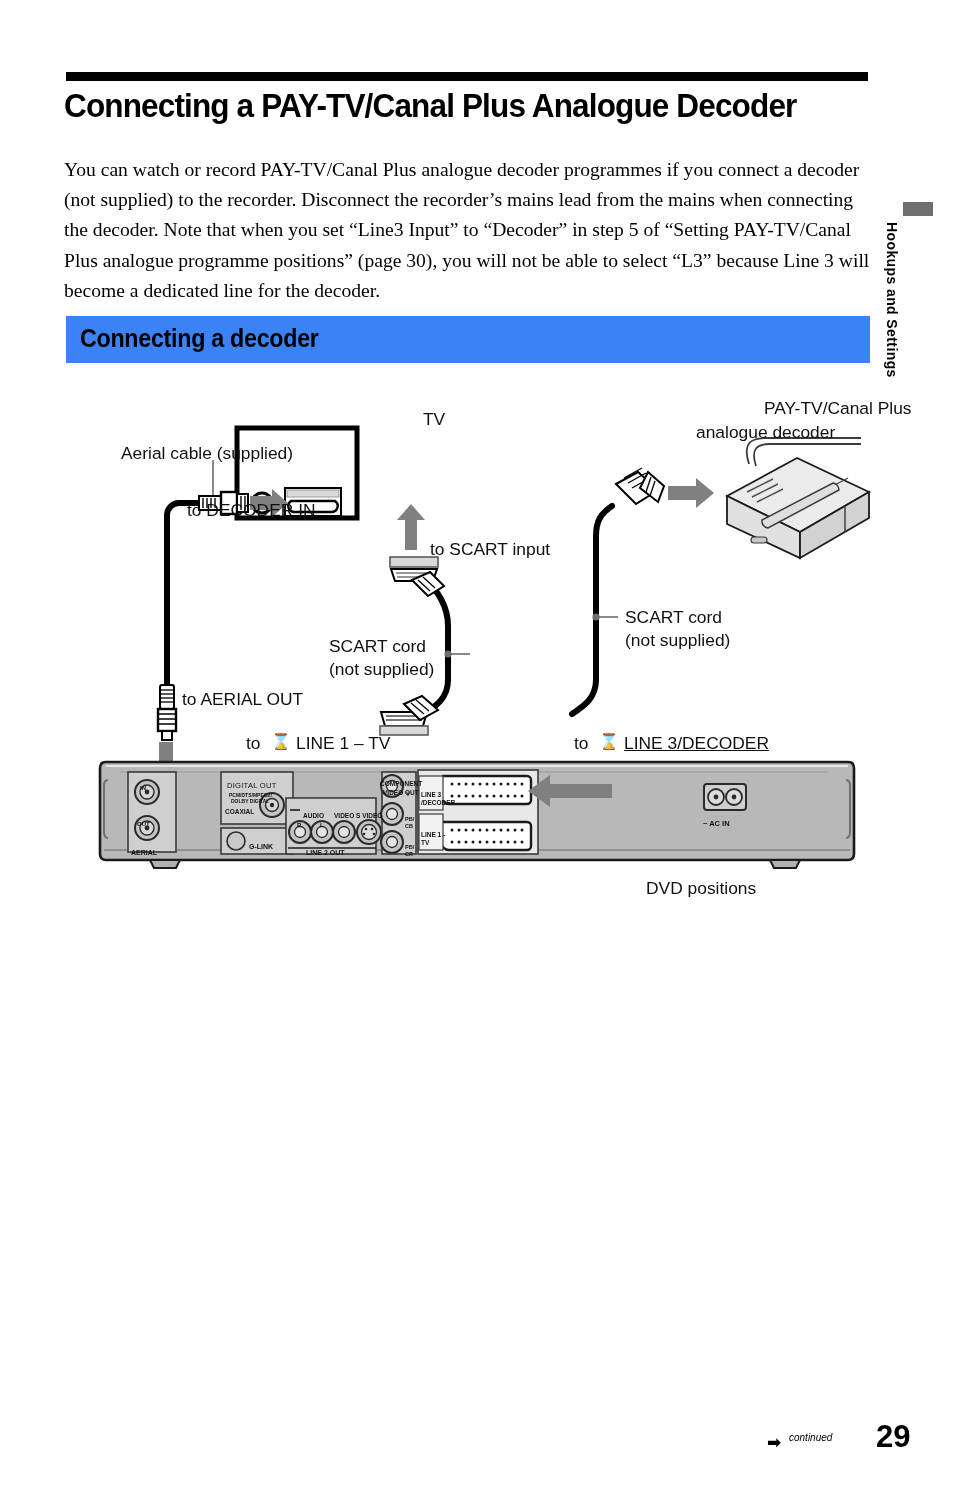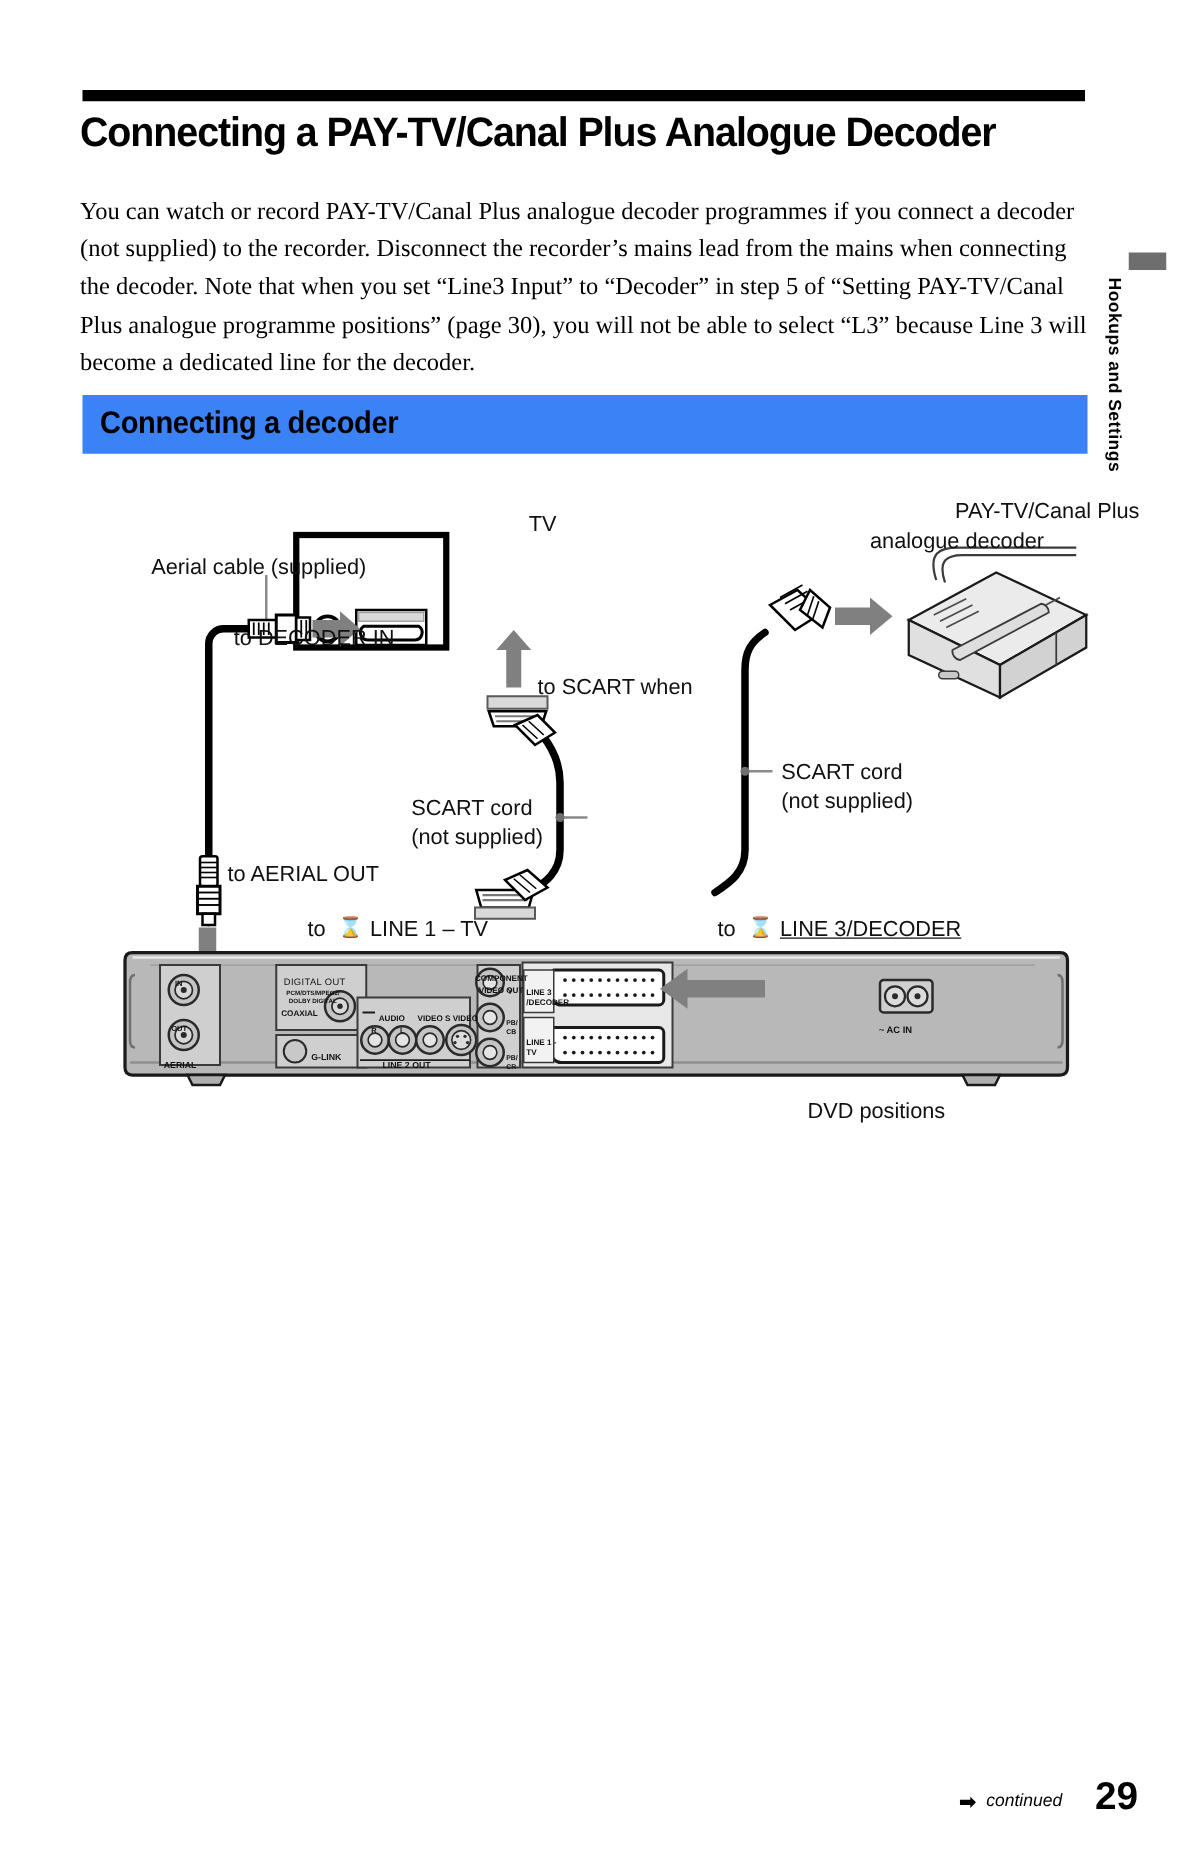--- a/index.html
+++ b/index.html
@@ -60,21 +60,21 @@
     font-family:"Liberation Sans", sans-serif;
     font-size:17.4px;line-height:22px;color:#111;white-space:nowrap;
   }
 
   svg.figsvg{position:absolute;left:0;top:0;}
 
   
   .cont{
     position:absolute;left:789px;top:1432px;
     font-family:"Liberation Sans", sans-serif;
-    font-style:italic;font-size:14px;text-align:right;
+    font-style:italic;font-size:10px;text-align:right;
   }
   .contarrow{
     position:absolute;left:767px;top:1434px;
     font-family:"DejaVu Sans", sans-serif;font-size:17px;font-weight:bold;line-height:1;
   }
   .pageno{
     position:absolute;left:876px;top:1419px;
     font-family:"Liberation Sans", sans-serif;
     font-weight:bold;font-size:31px;
   }
@@ -359,21 +359,21 @@
       </g>
     </svg>
 
     <div class="lbl" style="left:423px;top:28px;">TV</div>
 
     <div class="lbl" style="left:736px;top:17px;margin-left:28px;">PAY-TV/Canal Plus</div>
     <div class="lbl" style="left:696px;top:41px;">analogue decoder</div>
 
     <div class="lbl" style="left:121px;top:62px;">Aerial cable (supplied)</div>
     <div class="lbl" style="left:187px;top:119px;">to DECODER IN</div>
-    <div class="lbl" style="left:430px;top:158px;">to SCART when</div>
+    <div class="lbl" style="left:430px;top:158px;">to SCART input</div>
 
     <div class="lbl" style="left:329px;top:255px;">SCART cord</div>
     <div class="lbl" style="left:329px;top:278px;">(not supplied)</div>
 
     <div class="lbl" style="left:625px;top:226px;">SCART cord</div>
     <div class="lbl" style="left:625px;top:249px;">(not supplied)</div>
 
     <div class="lbl" style="left:182px;top:308px;">to AERIAL OUT</div>
 
     <div class="lbl" style="left:246px;top:352px;">to</div>

